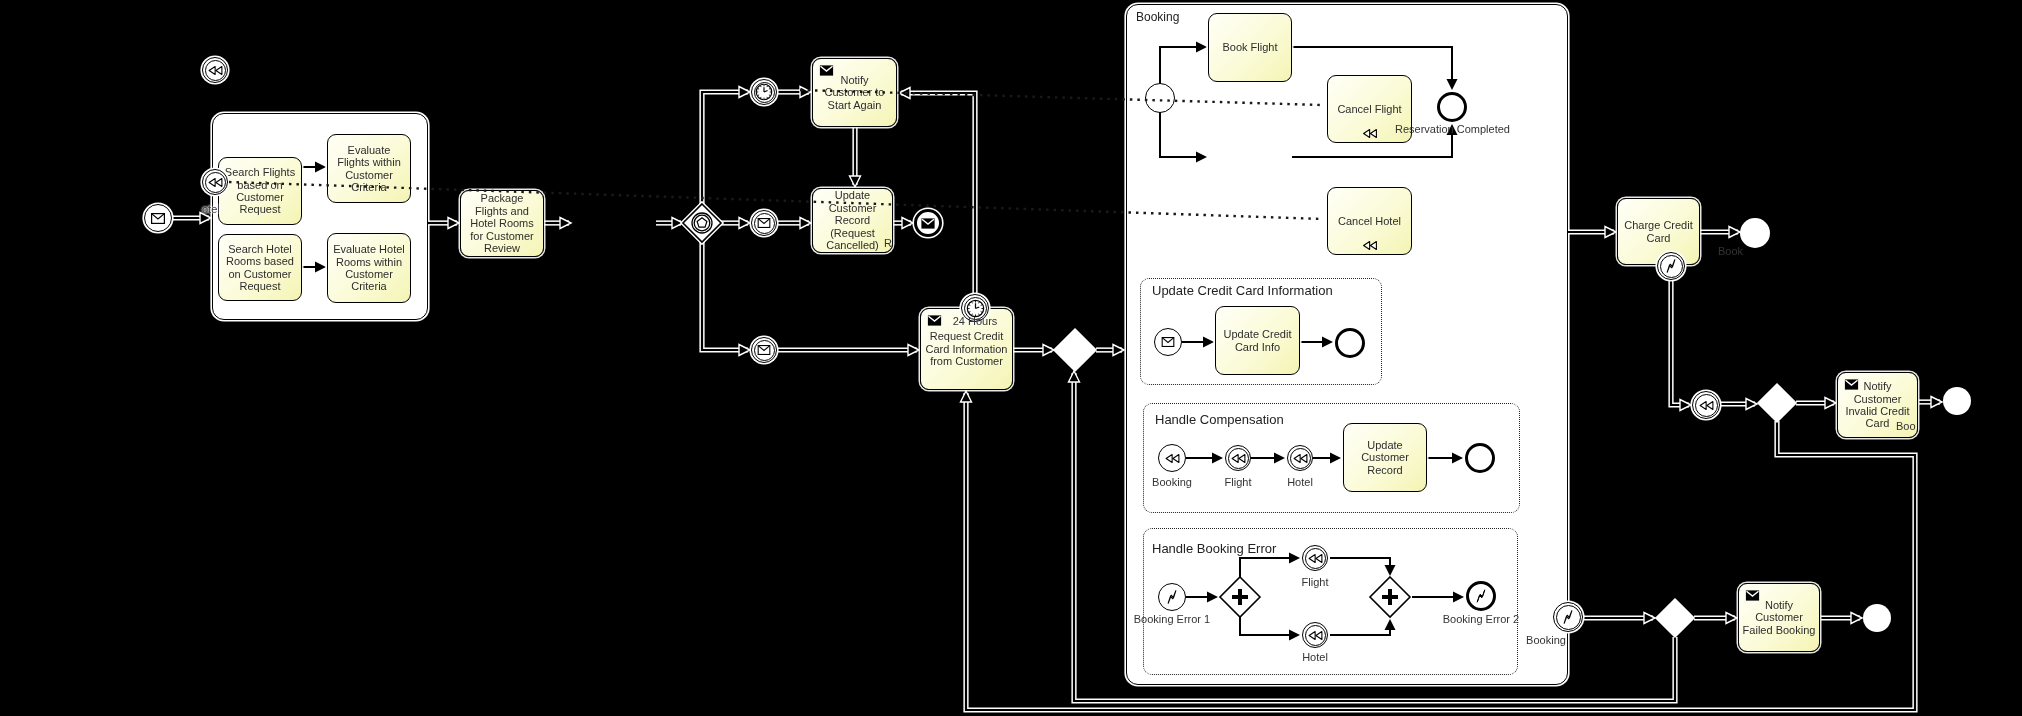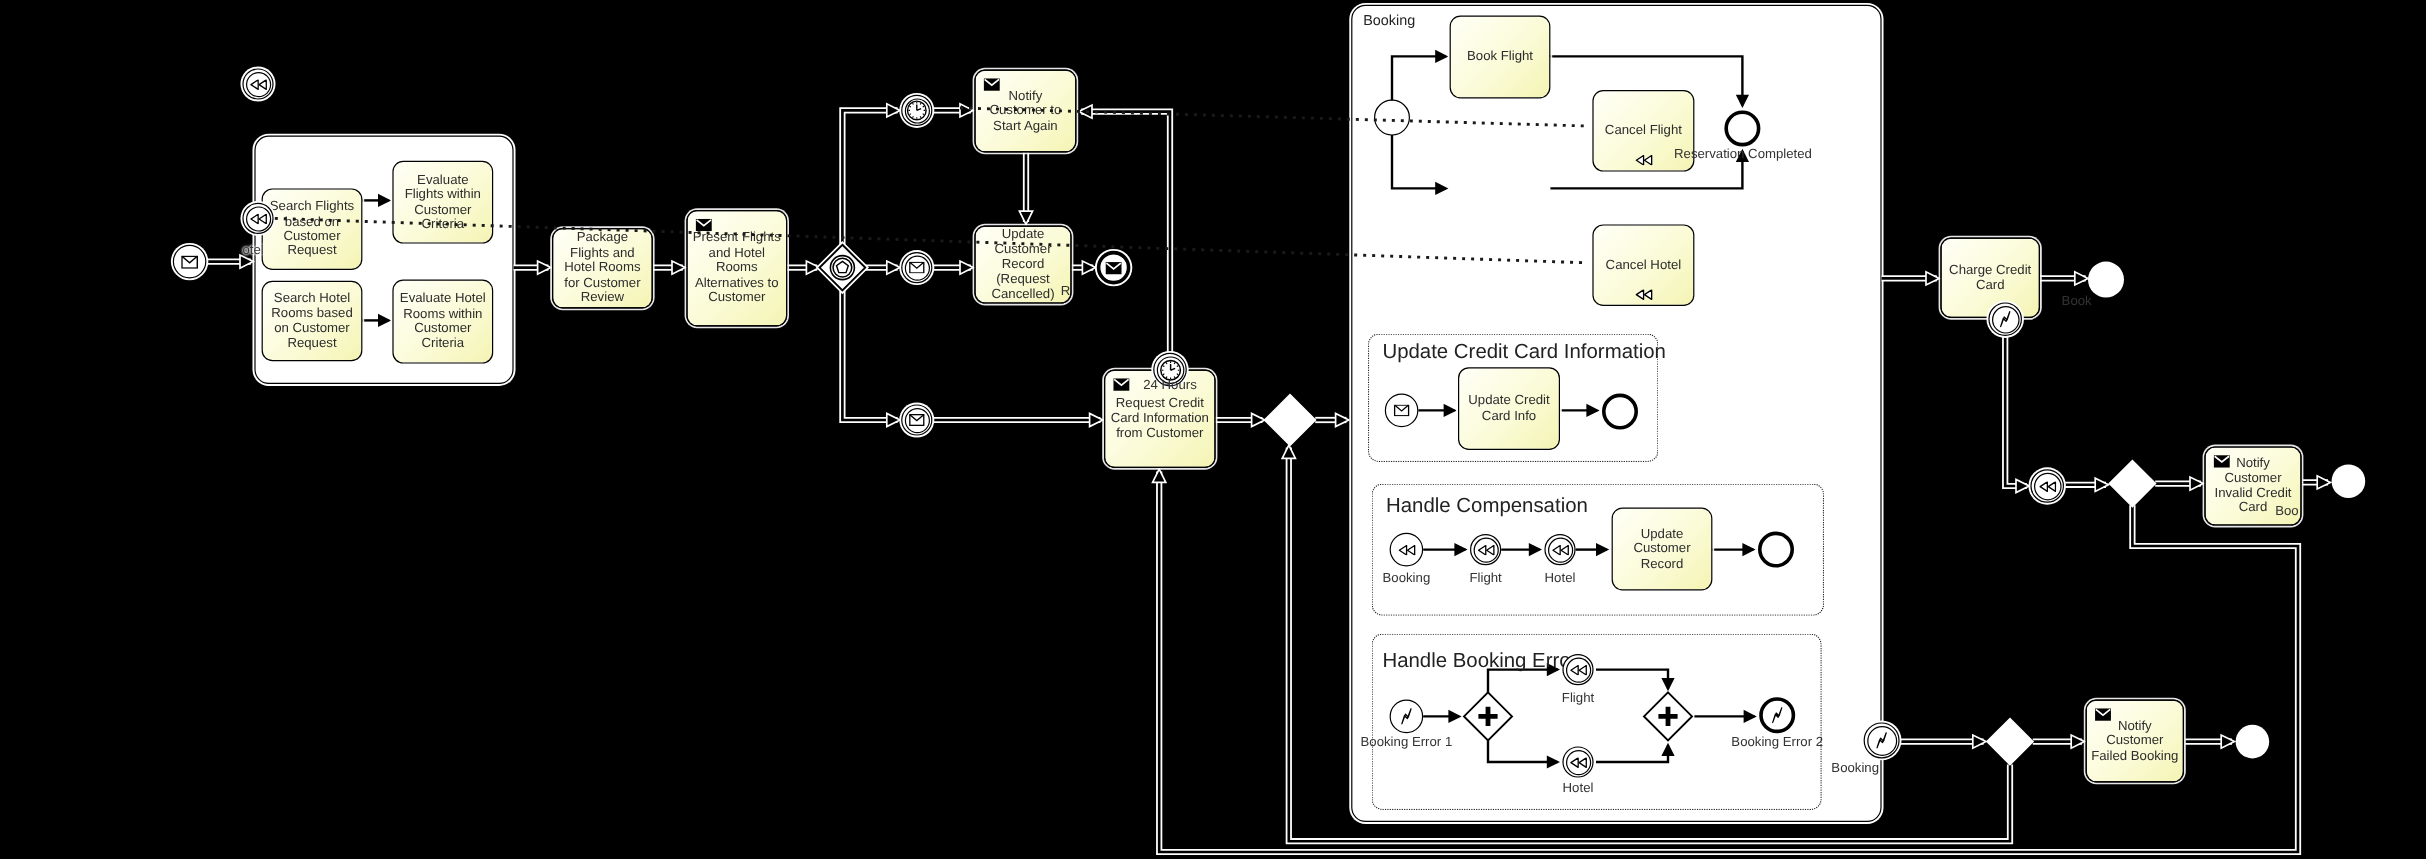--- a/index.html
+++ b/index.html
@@ -2,21 +2,21 @@
 <html><head>
 <meta charset="utf-8">
 <style>
   html,body{margin:0;padding:0;background:#000;}
   .stage{position:relative;width:2022px;height:716px;background:#000;overflow:hidden;
          font-family:"Liberation Sans",sans-serif;}
   
   .container{position:absolute;background:#fff;border:1.6px solid #000;border-radius:12px;
              box-shadow:0 0 0 1.6px #fff;z-index:1;box-sizing:border-box;}
   .subbox{position:absolute;background:#fff;border:1.4px dotted #222;border-radius:9px;z-index:1;box-sizing:border-box;}
-  .boxlabel{position:absolute;font-size:17px;color:#222;z-index:4;white-space:nowrap;}
+  .boxlabel{position:absolute;font-size:13px;color:#222;z-index:4;white-space:nowrap;}
   
   .task{position:absolute;border:1.5px solid #000;border-radius:9px;
         background:linear-gradient(135deg,#fffff7 0%,#fbfbd8 55%,#f4f4b4 100%);
         box-shadow:0 0 0 1.5px rgba(255,255,255,.9);
         display:flex;align-items:center;justify-content:center;text-align:center;
         font-size:11px;line-height:1.13;color:#2d2d2d;padding:3px;box-sizing:border-box;z-index:3;}
   .task .ticon{position:absolute;left:6px;top:6px;}
   .task .cmarker{position:absolute;bottom:4px;left:50%;transform:translateX(-50%);}
   
   .event{position:absolute;border-radius:50%;background:#fff;border:1.6px solid #000;
@@ -263,26 +263,20 @@
     </div>
   <div class="task" style="left:218px;top:234px;width:84px;height:67px;">
     <span>Search Hotel Rooms based on Customer Request</span>
     </div>
   <div class="task" style="left:327px;top:233px;width:84px;height:70px;">
     <span>Evaluate Hotel Rooms within Customer Criteria</span>
     </div>
   <div class="task" style="left:460px;top:190px;width:84px;height:67px;">
     <span>Package Flights and Hotel Rooms for Customer Review</span>
     </div>
-  <div class="task" style="left:572px;top:175px;width:84px;height:97px;">
-    <svg class="ticon" width="15" height="11">
-        <use href="#ic-env-f"></use>
-      </svg>
-    <span>Present Flights and Hotel Rooms Alternatives to Customer</span>
-    </div>
   <div class="task" style="left:812px;top:58px;width:85px;height:69px;">
     <svg class="ticon" width="15" height="11">
         <use href="#ic-env-f"></use>
       </svg>
     <span>Notify Customer to Start Again</span>
     </div>
   <div class="task" style="left:812px;top:188px;width:81px;height:65px;">
     <span>Update Customer Record (Request Cancelled)</span>
     </div>
   <div class="task" style="left:920px;top:308px;width:93px;height:82px;">

